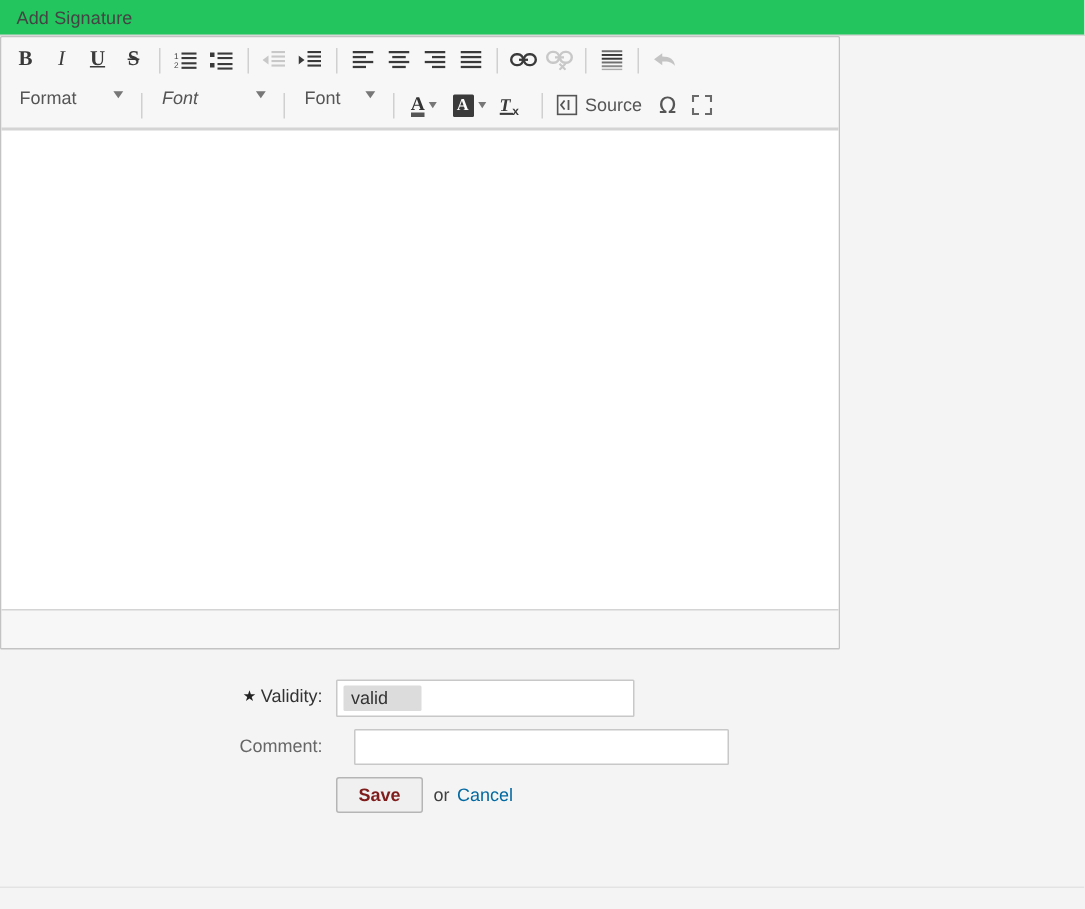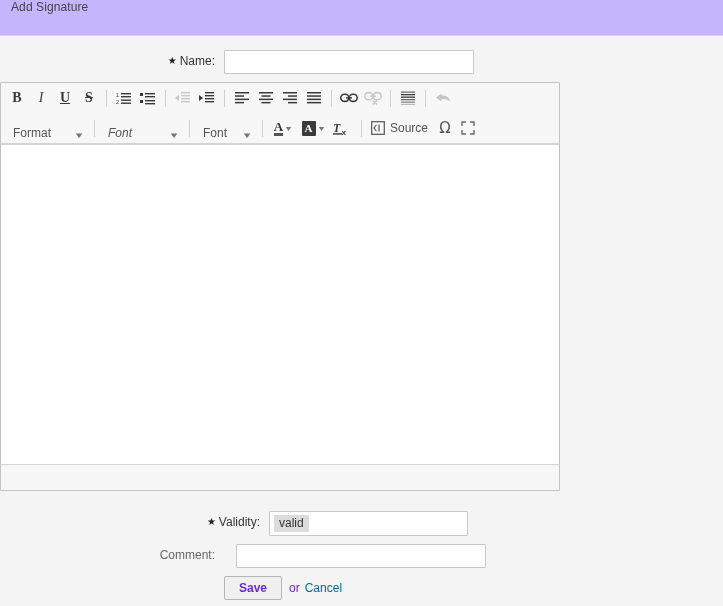--- a/index.html
+++ b/index.html
@@ -8,25 +8,25 @@
     width: 723px; height: 606px;
     overflow: hidden;
     background: #f4f4f4;
     font-family: "Liberation Sans", "DejaVu Sans", sans-serif;
     font-size: 12px;
     color: #333;
   }
 
   
   #window-header {
-    height: 36px;
-    background: #c4b5fd;
+    height: 24px;
+    background: #22c55e;
     border-bottom: 1px solid #d8d8d8;
     display: flex;
-    align-items: flex-start;
+    align-items: center;
     padding: 0 0 0 11px;
   }
   #window-title {
     font-size: 12px;
     color: #444;
     letter-spacing: .1px;
   }
 
   
   #form-area {
@@ -81,21 +81,21 @@
     background: #ffffff;
     border-radius: 1px;
     display: flex;
     align-items: center;
     padding: 0 4px;
   }
   .select-token {
     background: #dcdcdc;
     color: #333;
     font-size: 12px;
-    padding: 1px 5px 2px 5px;
+    padding: 1px 22px 2px 5px;
     line-height: 14px;
     border-radius: 1px;
   }
 
   
   #editor {
     width: 560px;
     border: 1px solid #c3c3c3;
     background: #f7f7f7;
     border-radius: 1px;
@@ -136,21 +136,21 @@
     font-family: "Liberation Serif", serif;
   }
   .tb-btn.bold .glyph { font-weight: bold; font-size: 14px; font-family: "Liberation Serif", serif;}
   .tb-btn.italic .glyph { font-style: italic; font-size: 14px; font-family: "Liberation Serif", serif;}
   .tb-btn.underline .glyph { text-decoration: underline; font-size: 14px; font-weight:bold; font-family: "Liberation Serif", serif;}
   .tb-btn.strike .glyph { text-decoration: line-through; font-size: 14px; font-weight:bold; font-family: "Liberation Serif", serif;}
 
   
   .tb-combo {
     display: inline-flex;
-    align-items: flex-end;
+    align-items: flex-start;
     justify-content: space-between;
     height: 24px;
     color: #555;
     font-size: 12px;
     padding: 0 6px 0 8px;
     flex: 0 0 auto;
     cursor: default;
     user-select: none;
   }
   .tb-combo .caret {
@@ -214,25 +214,25 @@
 
   
   #submit-row { display: flex; align-items: center; }
   #save-button {
     background: #f0f0f0;
     border: 1px solid #b5b5b5;
     border-radius: 2px;
     font-family: "Liberation Sans", sans-serif;
     font-weight: bold;
     font-size: 12px;
-    color: #6d28d9;
+    color: #7f1d1d;
     padding: 4px 14px;
     cursor: pointer;
   }
-  #or-text { color: #6d28d9; margin: 0 5px 0 7px; font-size: 12px; }
+  #or-text { color: #404040; margin: 0 5px 0 7px; font-size: 12px; }
   #cancel-link {
     color: #0369a1;
     font-size: 12px;
     text-decoration: none;
     cursor: pointer;
   }
 
   
   #hscrollbar {
     position: absolute;
@@ -247,28 +247,20 @@
 </style>
 </head>
 <body>
 
 <div id="window-header">
   <span id="window-title">Add Signature</span>
 </div>
 
 <div id="form-area">
 
-  <div class="row" style="margin-top:14px;">
-    <div class="label-cell required">
-      <span class="star">★</span><span>Name:</span>
-    </div>
-    <div class="field-cell">
-      <input class="text-field" type="text" id="name-input" value="" style="">
-    </div>
-  </div>
 
   <div class="row">
     <div class="field-cell">
 
       <div id="editor">
 
         <div class="tb-row" id="toolbar-row-1">
 
           <div class="tb-btn bold">
             <span class="glyph">B</span>
@@ -470,21 +462,21 @@
         </div>
 
         <div id="editor-body"></div>
 
         <div id="editor-footer"></div>
 
       </div>
     </div>
   </div>
 
-  <div class="row" style="margin-top:20px;margin-left:45px;">
+  <div class="row" style="margin-top:20px;">
     <div class="label-cell required">
       <span class="star">★</span><span>Validity:</span>
     </div>
     <div class="field-cell">
       <div class="select-box">
         <span class="select-token">valid</span>
       </div>
     </div>
   </div>
 

